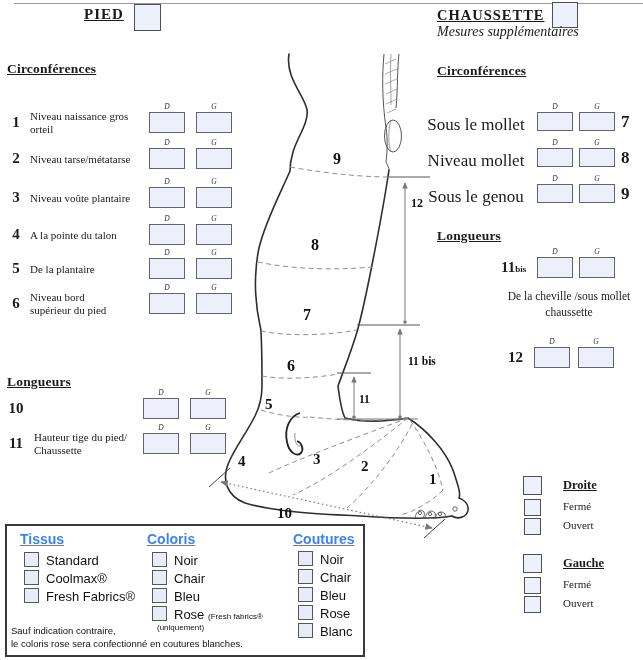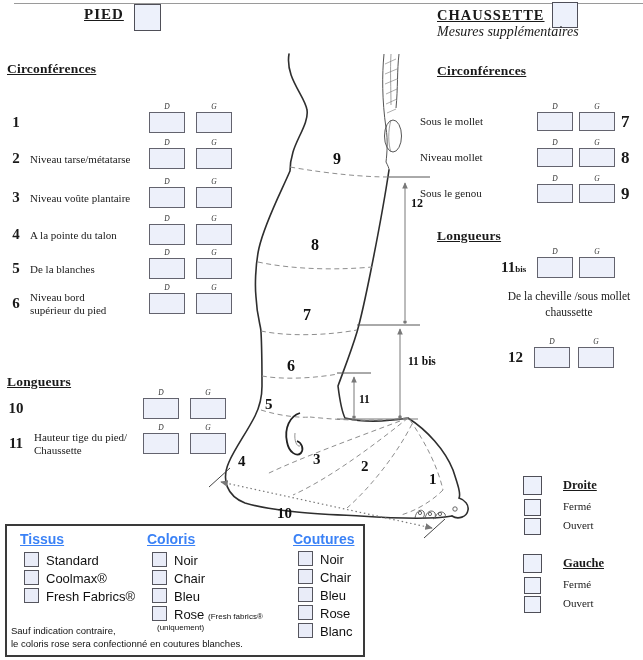--- a/index.html
+++ b/index.html
@@ -14,21 +14,21 @@
   .bgrp{position:absolute;width:36px;text-align:center}
   .bgrp .dg{display:block;font-size:7.5px;line-height:10px;height:10px;color:#333}
   .bgrp .box{display:block;width:36px;height:21px;background:#edf0fa;border:1.4px solid #63636e;box-sizing:border-box}
   .bgrp .box.h18{height:19px}
   .lrow{position:absolute;left:0;height:44px;width:240px}
   .lrow .num{position:absolute;left:4px;top:12px;width:24px;text-align:center;font-weight:bold;font-size:15px}
   .lrow .lbl{position:absolute;left:30px;top:0;width:116px;height:42px;display:flex;align-items:center;
              font-size:11px;line-height:1.15}
   .lbl.narrow{width:92px}
   .rrow{position:absolute;height:44px}
-  .rrow .rlbl{position:absolute;left:420px;top:13px;width:112px;text-align:left;font-size:11px}
+  .rrow .rlbl{position:absolute;left:420px;top:13px;width:112px;text-align:center;font-size:17px}
   .rrow .rnum{position:absolute;left:621px;top:10px;font-weight:bold;font-size:17px}
   .caption{position:absolute;text-align:center;font-size:11.5px;line-height:1.35}
   .numbig{position:absolute;font-weight:bold;font-size:15px}
   .numbig small{font-size:9px;font-weight:bold}
   .side-title{position:absolute;font-weight:bold;font-size:12.5px;text-decoration:underline}
   .side-lbl{position:absolute;font-size:11px}
   .obox{position:absolute;left:5px;top:524px;width:356px;height:129px;border:2px solid #3a3a3a;
         font-family:"Liberation Sans",sans-serif;background:#fff}
   .otitle{position:absolute;font-weight:bold;font-size:14px;text-decoration:underline;color:#3b82f6}
   .orow{position:absolute;font-size:13px;color:#111;white-space:nowrap}
@@ -49,20 +49,21 @@
   <span class="chk" style="left:134px;top:4px;width:25px;height:25px"></span>
 
   <span class="maintitle" style="left:437px;top:7px;font-size:14.5px">CHAUSSETTE</span>
   <span class="chk" style="left:552px;top:2px;width:24px;height:24px"></span>
   <span class="subtitle" style="left:437px;top:24px">Mesures supplémentaires</span>
 
   <span class="hdr" style="left:7px;top:61px">Circonférences</span>
 
   <div class="lrow" style="top:102px">
     <span class="num">1</span>
+    <span class="lbl">Niveau naissance gros orteil</span>
     <span class="bgrp" style="left:149px;top:0">
       <i class="dg">D</i>
       <b class="box"></b>
       </span>
     <span class="bgrp" style="left:196px;top:0">
       <i class="dg">G</i>
       <b class="box"></b>
       </span>
   </div>
 
@@ -100,21 +101,21 @@
       <b class="box"></b>
       </span>
     <span class="bgrp" style="left:196px;top:0">
       <i class="dg">G</i>
       <b class="box"></b>
       </span>
   </div>
 
   <div class="lrow" style="top:248px">
     <span class="num">5</span>
-    <span class="lbl">De la blanches</span>
+    <span class="lbl">De la plantaire</span>
     <span class="bgrp" style="left:149px;top:0">
       <i class="dg">D</i>
       <b class="box"></b>
       </span>
     <span class="bgrp" style="left:196px;top:0">
       <i class="dg">G</i>
       <b class="box"></b>
       </span>
   </div>
 

